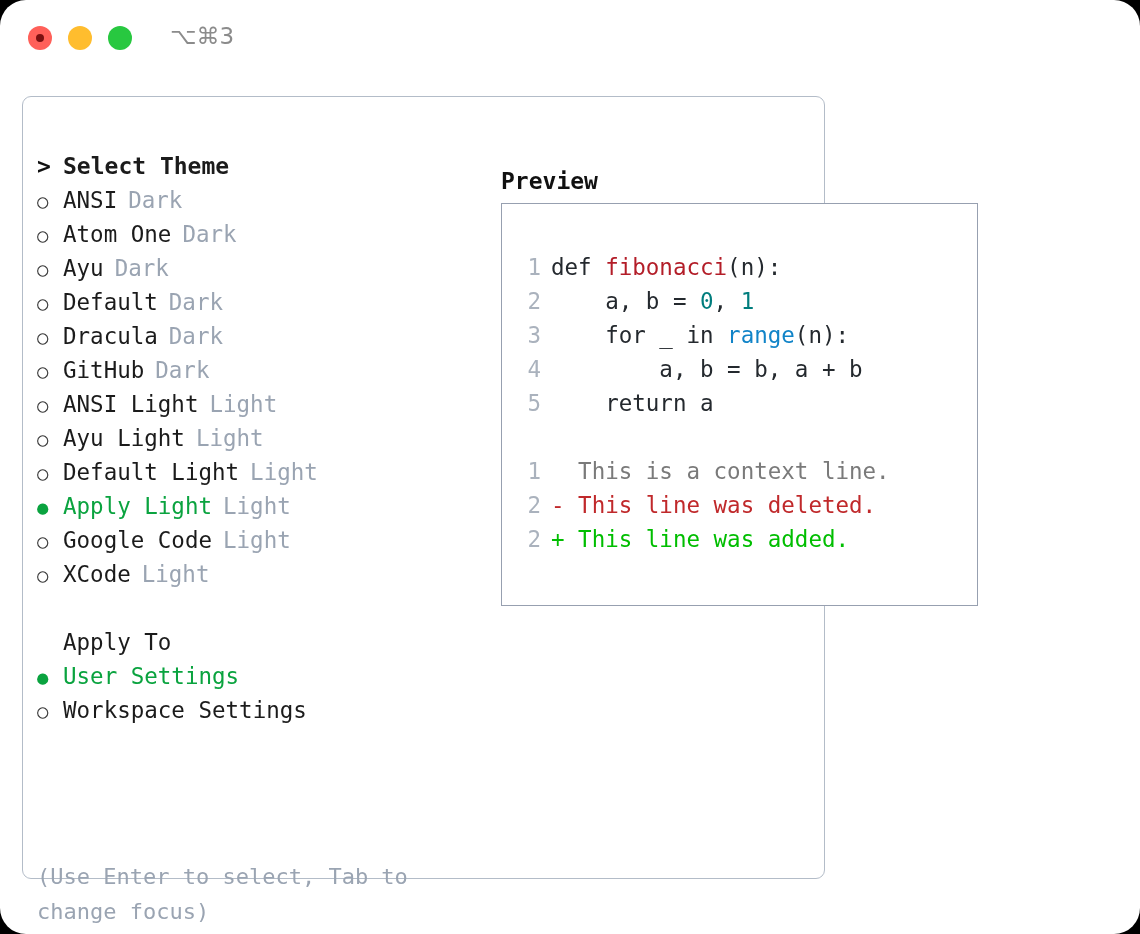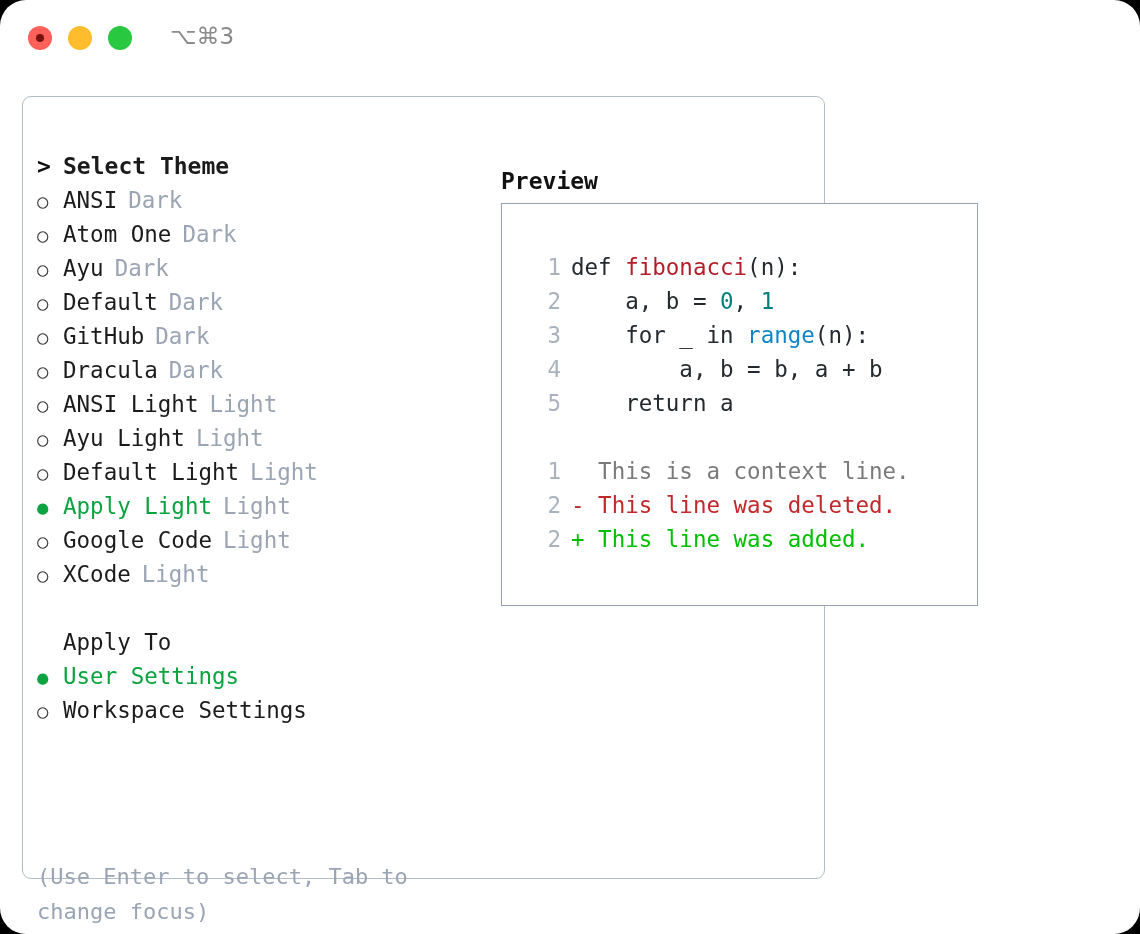--- a/index.html
+++ b/index.html
@@ -156,21 +156,20 @@
     border: 1.5px solid #97a0b0;
     background: #ffffff;
   }
   #code {
     position: absolute;
     left: 19px;
     top: 46px;
     font-size: 22.5px;
     line-height: 34px;
     white-space: pre;
-    margin-left: 20px;
   }
   .cline { white-space: pre; }
   .ln {
     display: inline-block;
     width: 20px;
     text-align: right;
     color: #aab2bd;
     margin-right: 10px;
   }
   .tok-plain { color: #24292e; }
@@ -199,22 +198,22 @@
 
     <div id="left-col">
       <div class="row header">
         <span class="marker caret"></span><span>Select Theme</span>
       </div>
       <div id="theme-list">
           <div class="row"><span class="marker bullet-empty"></span><span class="theme-name">ANSI</span><span class="theme-kind">Dark</span></div>
           <div class="row"><span class="marker bullet-empty"></span><span class="theme-name">Atom One</span><span class="theme-kind">Dark</span></div>
           <div class="row"><span class="marker bullet-empty"></span><span class="theme-name">Ayu</span><span class="theme-kind">Dark</span></div>
           <div class="row"><span class="marker bullet-empty"></span><span class="theme-name">Default</span><span class="theme-kind">Dark</span></div>
+          <div class="row"><span class="marker bullet-empty"></span><span class="theme-name">Dracula</span><span class="theme-kind">Dark</span></div>
           <div class="row"><span class="marker bullet-empty"></span><span class="theme-name">GitHub</span><span class="theme-kind">Dark</span></div>
-          <div class="row"><span class="marker bullet-empty"></span><span class="theme-name">Dracula</span><span class="theme-kind">Dark</span></div>
           <div class="row"><span class="marker bullet-empty"></span><span class="theme-name">ANSI Light</span><span class="theme-kind">Light</span></div>
           <div class="row"><span class="marker bullet-empty"></span><span class="theme-name">Ayu Light</span><span class="theme-kind">Light</span></div>
           <div class="row"><span class="marker bullet-empty"></span><span class="theme-name">Default Light</span><span class="theme-kind">Light</span></div>
           <div class="row selected"><span class="marker bullet-filled"></span><span class="theme-name">Apply Light</span><span class="theme-kind">Light</span></div>
           <div class="row"><span class="marker bullet-empty"></span><span class="theme-name">Google Code</span><span class="theme-kind">Light</span></div>
           <div class="row"><span class="marker bullet-empty"></span><span class="theme-name">XCode</span><span class="theme-kind">Light</span></div>
         </div>
 
       <div class="spacer-line"></div>
 

